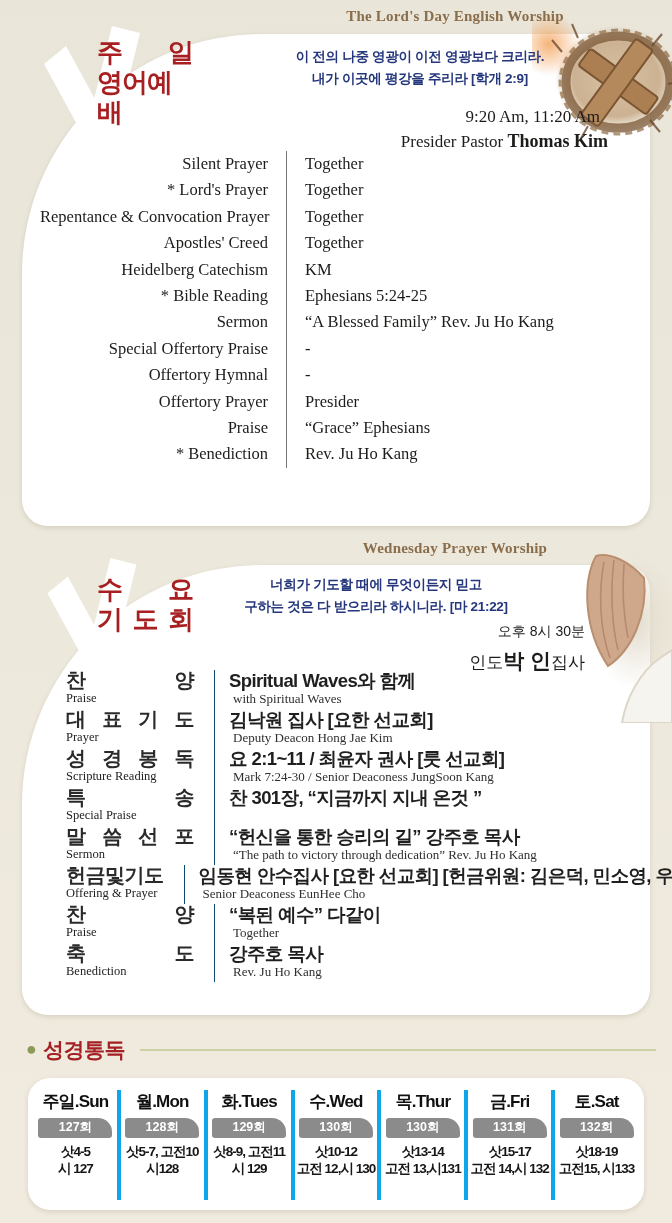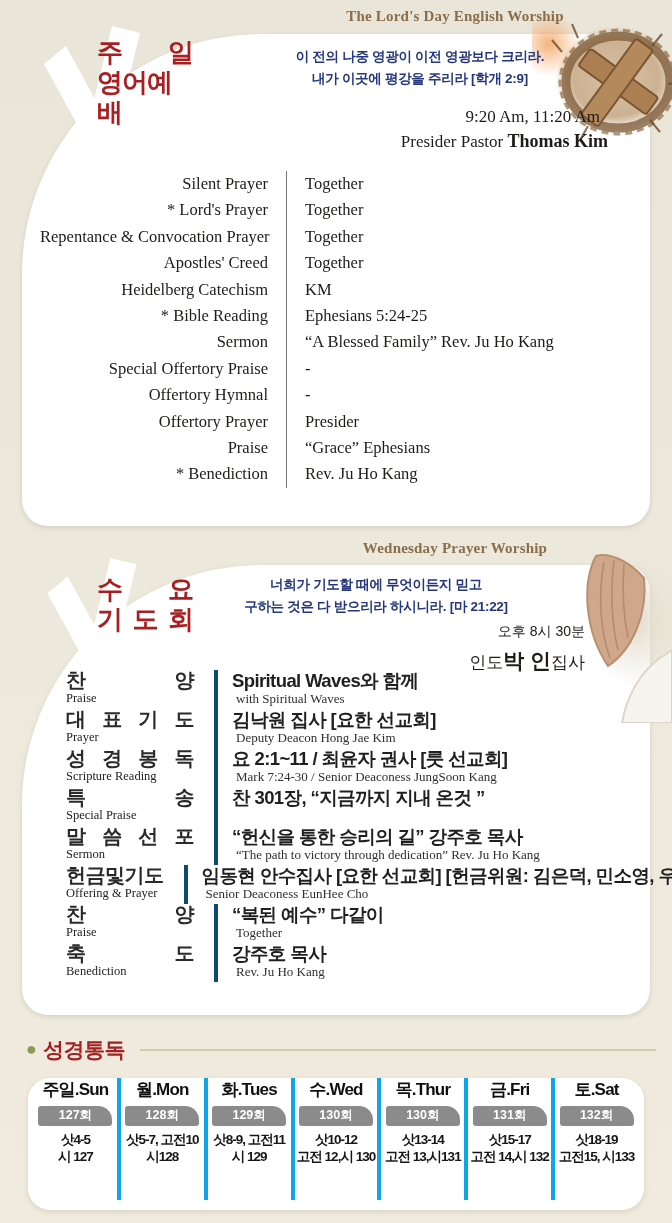--- a/index.html
+++ b/index.html
@@ -45,44 +45,44 @@
 
   .photo{position:absolute;z-index:2;}
   #cross-photo{right:0;top:0;width:140px;height:158px;
      background:
        radial-gradient(circle 45px at 12% 28%, rgba(242,155,78,.75), rgba(242,155,78,0) 70%),
        radial-gradient(ellipse 78px 68px at 60% 50%, #d7c1a2 0%, #ccb292 55%, rgba(236,232,220,0) 78%);}
   #hands-photo{right:0;top:8px;width:120px;height:185px;
      background:radial-gradient(ellipse 62px 90px at 70% 45%, #e3dccd 0%, rgba(236,232,220,0) 75%);}
 
   .ew-list{position:absolute;z-index:3;left:40px;top:151px;width:570px;
-     font-family:"Liberation Serif",serif;font-size:16.5px;color:#1d1c1a;margin-top:20px;}
+     font-family:"Liberation Serif",serif;font-size:16.5px;color:#1d1c1a;}
   .ew-row{display:flex;height:26.4px;line-height:26.4px;}
   .ew-label{width:228px;text-align:right;padding-right:18px;white-space:nowrap;}
   .ew-value{border-left:1px solid #777;padding-left:18px;flex:1;white-space:nowrap;}
 
   .ww-list{position:absolute;z-index:3;left:66px;top:140px;width:575px;}
   .ww-row{display:flex;min-height:39px;}
   .ww-left{width:148px;padding-right:20px;box-sizing:border-box;}
   .ww-ko{display:flex;justify-content:space-between;font-size:20px;font-weight:600;
      color:#2a2a2a;line-height:21px;letter-spacing:-0.5px;}
   .ww-en{font-family:"Liberation Serif",serif;font-size:12.5px;color:#222;line-height:14px;}
-  .ww-right{border-left:4px solid #0c4a6e;padding-left:14px;flex:1;}
+  .ww-right{border-left:1px solid #0c4a6e;padding-left:14px;flex:1;}
   .ww-vko{font-size:18.5px;font-weight:600;letter-spacing:-0.6px;color:#1f1f1f;
      line-height:21px;white-space:nowrap;}
   .ww-ven{font-family:"Liberation Serif",serif;font-size:13px;color:#2e2e2e;
      line-height:15px;padding-left:4px;}
 
   .rt-heading{position:absolute;top:6px;left:26px;z-index:3;font-size:21px;font-weight:800;}
   .rt-bullet{color:#8a9b57;margin-right:6px;font-size:18px;vertical-align:2px;}
   .rt-title{color:#a42023;letter-spacing:-0.5px;}
   .rt-rule{position:absolute;top:19px;left:140px;right:16px;height:2px;background:#c9d3a6;}
   .rt-card{position:absolute;left:28px;top:48px;width:616px;height:132px;background:#fff;
      border-radius:22px;box-shadow:0 2px 5px rgba(110,100,80,.18);}
-  .rt-cols{display:flex;height:100%;padding:0 6px 10px;box-sizing:border-box;}
+  .rt-cols{display:flex;height:100%;padding:12px 6px 10px;box-sizing:border-box;}
   .rt-col{flex:1;text-align:center;padding:0 2px;}
   .rt-col + .rt-col{border-left:4px solid #0ea5e9;}
   .rt-day{font-size:17px;font-weight:800;color:#101010;letter-spacing:-0.8px;white-space:nowrap;}
   .rt-badge{margin:5px auto 5px;width:74px;background:#8b8b8b;color:#fff;font-size:12.5px;
      font-weight:700;border-radius:3px 14px 3px 3px;padding:1px 0 2px;}
   .rt-line{font-size:13.5px;font-weight:700;letter-spacing:-1px;color:#161616;
      line-height:17px;white-space:nowrap;}
 </style>
 </head>
 <body>

